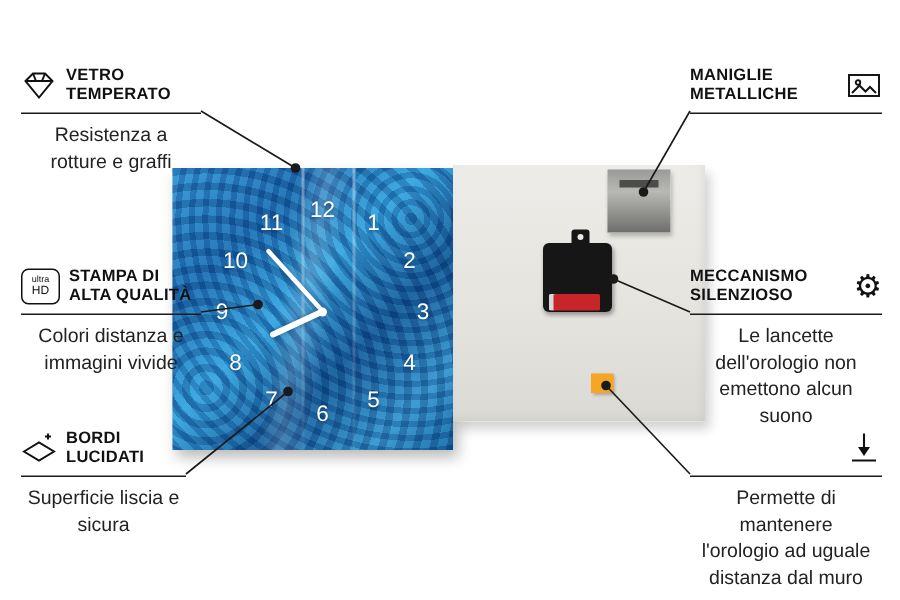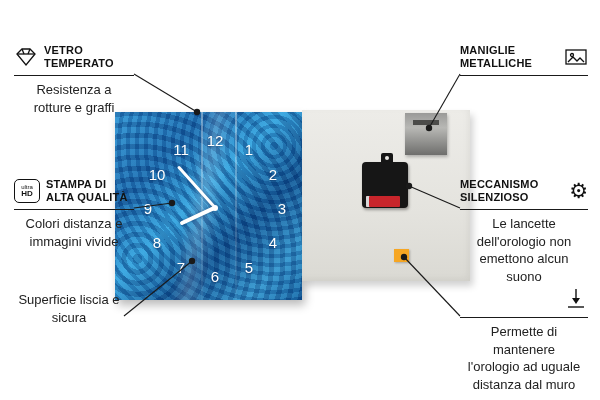--- a/index.html
+++ b/index.html
@@ -58,21 +58,21 @@
   #c-vetro{left:14px;top:44px;}
   #c-stampa{left:14px;top:178px;}
   #c-bordi{left:14px;top:286px;width:110px;}
   #c-maniglie{right:12px;top:44px;width:128px;}
   #c-meccanismo{right:12px;top:178px;width:128px;}
   #c-distanziatore{right:12px;top:286px;width:128px;}
 
   .icon{flex:0 0 auto;display:flex;align-items:center;justify-content:center;}
   .uhd-box{width:24px;height:22px;border:1.5px solid #111;border-radius:5px;display:flex;
     flex-direction:column;align-items:center;justify-content:center;line-height:1;}
-  .uhd-top{font-size:6px;} .uhd-bottom{font-size:8px;font-weight:bold;}
+  .uhd-top{font-size:6px;} .uhd-bottom{font-size:8px;font-weight:normal;}
   .gear{font-family:"DejaVu Sans",sans-serif;font-size:21px;line-height:1;color:#111;}
 </style>
 </head>
 <body>
 
 <div class="stage">
 
   <div class="clock-front">
     <div class="seam s1"></div>
     <div class="seam s2"></div>
@@ -145,20 +145,30 @@
           <span class="uhd-top">ultra</span>
           <span class="uhd-bottom">HD</span>
         </span>
       </span>
       <span class="title">STAMPA DI ALTA QUALITÀ</span>
     </div>
     <div class="subtitle">Colori distanza e immagini vivide</div>
   </div>
 
   <div class="callout left" id="c-bordi">
+    <div class="head">
+      <span class="icon">
+        <svg width="24" height="24" viewBox="0 0 24 24" fill="none" stroke="#111" stroke-width="1.3">
+          <path d="M2,14 L12,8 L22,14 L12,20 Z"></path>
+          <line x1="18" y1="2" x2="18" y2="6"></line>
+          <line x1="16" y1="4" x2="20" y2="4"></line>
+        </svg>
+      </span>
+      <span class="title">BORDI LUCIDATI</span>
+    </div>
     <div class="subtitle">Superficie liscia e sicura</div>
   </div>
 
   <div class="callout right" id="c-maniglie">
     <div class="head">
       <span class="icon">
         <svg width="24" height="22" viewBox="0 0 24 22" fill="none" stroke="#111" stroke-width="1.3">
           <rect x="2" y="4" width="20" height="14"></rect>
           <circle cx="8" cy="9" r="1.5"></circle>
           <path d="M4,16 l5,-5 l4,4 l3,-3 l4,4"></path>

